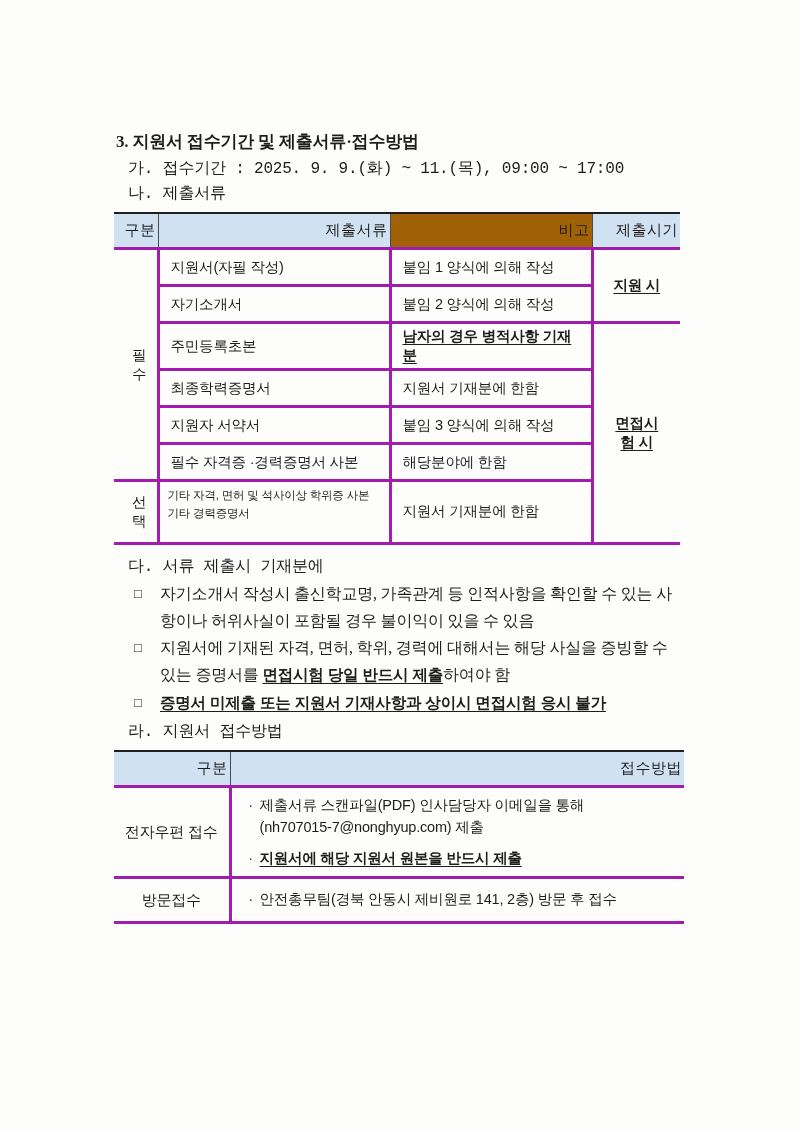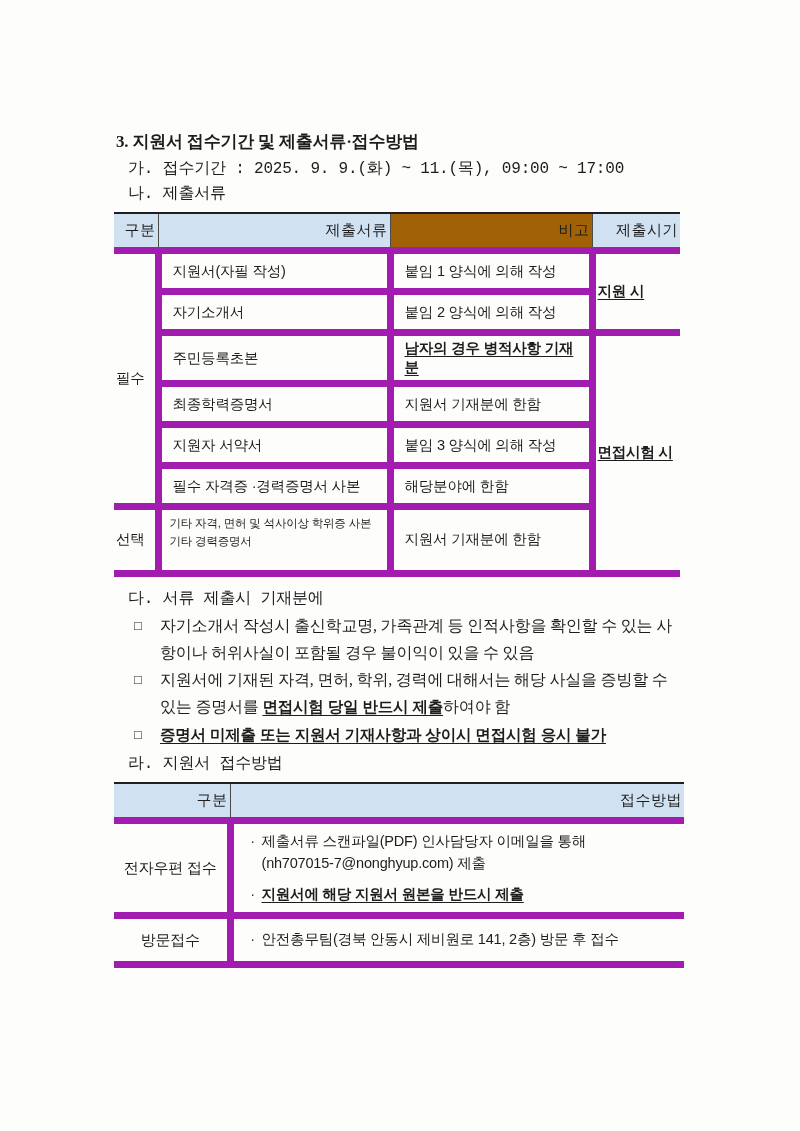--- a/index.html
+++ b/index.html
@@ -48,29 +48,29 @@
     border-bottom: 2.5px solid #1f1f1f;
     border-left: 1px solid #4a4a4a;
     border-right: 1px solid #4a4a4a;
     font-weight: normal;
     font-size: 15px;
     padding: 7px 2px;
     text-align: right;
     letter-spacing: 0.5px;
   }
   td {
-    border: 7px solid #a21caf;
+    border: 3px solid #a21caf;
     padding: 3px 6px;
     height: 28px;
     vertical-align: middle;
     letter-spacing: -0.2px;
   }
   th:first-child, td:first-child { border-left: none; }
   th:last-child,  td:last-child  { border-right: none; margin-left: 18px; }
-  .cell-center { padding: 3px 2px; }
+  .cell-center { text-align: center; padding: 3px 18px; }
   .cell-left   { text-align: left; padding-left: 11px; }
   .em {
     font-family: "Liberation Sans", sans-serif;
     font-weight: bold;
     text-decoration: underline;
     text-underline-offset: 3px;
   }
   .small-cell { font-size: 11.5px; line-height: 1.55; padding: 5px 4px 19px 8px; margin-left: 45px; }
   
   .notes { margin-top: 11px; }

